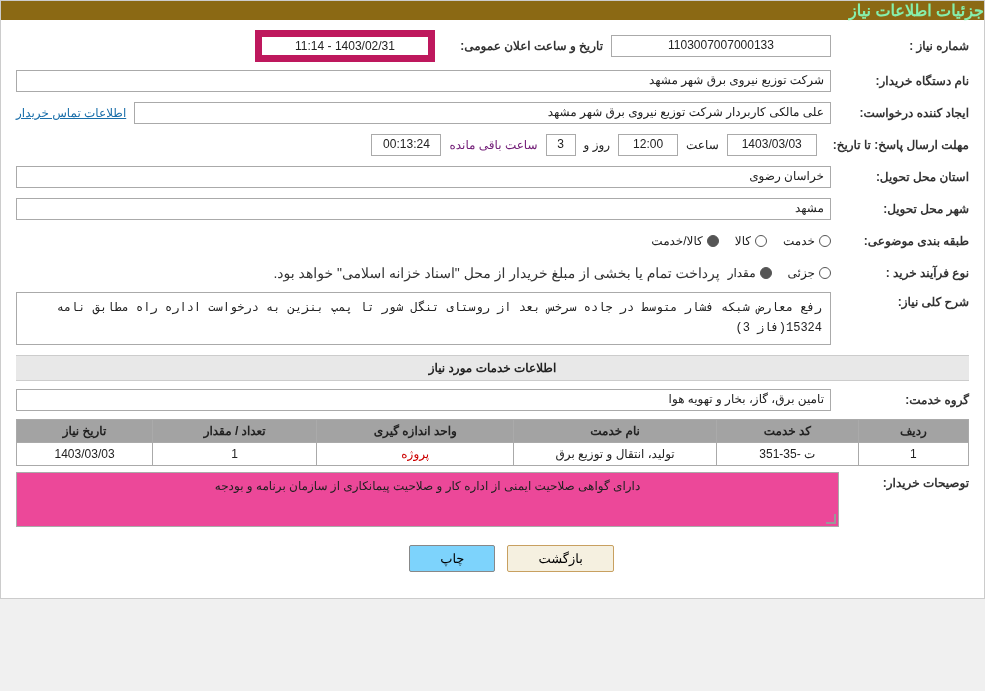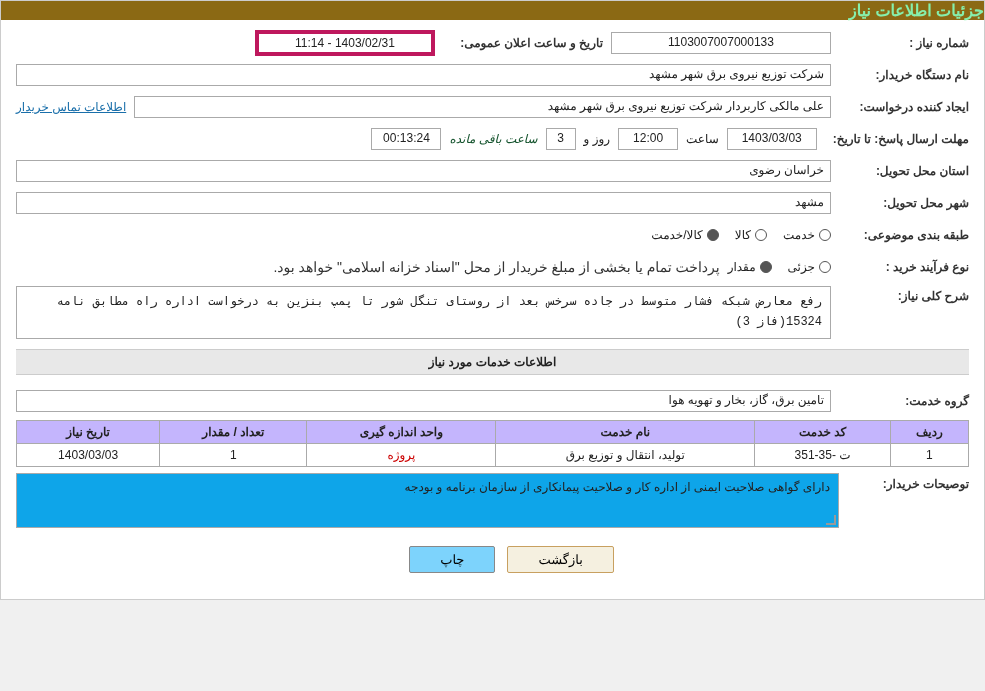--- a/index.html
+++ b/index.html
@@ -46,21 +46,21 @@
       background: #fff;
       padding: 2px 6px;
       min-height: 22px;
       flex: 1;
       text-align: right;
     }
     .section-header {
       background: #e8e8e8;
       font-weight: bold;
       padding: 5px 10px;
-      margin: 10px 0 13px 0;
+      margin: 10px 0 6px 0;
       border-top: 1px solid #ccc;
       border-bottom: 1px solid #ccc;
       text-align: center;
     }
     .info-link {
       color: #1a6faa;
       text-decoration: underline;
       cursor: pointer;
     }
     .radio-group {
@@ -87,23 +87,23 @@
     .process-note {
       color: #333;
       font-size: 14px;
     }
     .table-section {
       width: 100%;
       border-collapse: collapse;
       margin: 6px 0;
     }
     .table-section th {
-      background: #c4b5fd;
-      border: 1px solid #aaa;
-      padding: 4px 6px;
+      background: #a3a3a3;
+      border: 1px solid #aaa;
+      padding: 4px 22px;
       text-align: center;
       font-weight: bold;
     }
     .table-section td {
       border: 1px solid #aaa;
       padding: 4px 6px;
       text-align: center;
     }
     .table-section td.red-text {
       color: #cc0000;
@@ -133,22 +133,21 @@
     .relative { position: relative; }
     .small-box {
       border: 1px solid #aaa;
       padding: 2px 5px;
       min-height: 22px;
       background: #fff;
       text-align: center;
     }
     .remaining-label {
       white-space: nowrap;
-      color: #14532d;
-      font-style: italic;
+      color: #701a75;
     }
     .desc-section {
       display: flex;
       align-items: flex-start;
       margin-bottom: 6px;
     }
     .desc-label {
       min-width: 130px;
       text-align: right;
       padding-left: 8px;
@@ -163,21 +162,21 @@
 <div class="page-wrapper">
 
   <div class="page-header">جزئیات اطلاعات نیاز</div>
 
   <div class="content relative">
 
     <div class="row" style="gap:8px;">
       <span class="label">شماره نیاز :</span>
       <div class="value-box" style="max-width:220px; text-align:center;">1103007007000133</div>
       <span class="label" style="min-width:160px;">تاریخ و ساعت اعلان عمومی:</span>
-      <div class="value-box" style="max-width:180px; text-align:center; border:4px solid #be185d;">1403/02/31 - 11:14</div>
+      <div class="value-box" style="max-width:180px; text-align:center; border:7px solid #be185d;">1403/02/31 - 11:14</div>
     </div>
 
     <div class="row" style="gap:8px;">
       <span class="label">نام دستگاه خریدار:</span>
       <div class="value-box">شرکت توزیع نیروی برق شهر مشهد</div>
     </div>
 
     <div class="row" style="gap:8px;">
       <span class="label">ایجاد کننده درخواست:</span>
       <div class="value-box" style="flex:1;">علی مالکی کاربردار شرکت توزیع نیروی برق شهر مشهد</div>
@@ -268,21 +267,21 @@
           <td>تولید، انتقال و توزیع برق</td>
           <td class="red-text">پروژه</td>
           <td>1</td>
           <td>1403/03/03</td>
         </tr>
       </tbody>
     </table>
 
     <div class="desc-section" style="margin-top:6px;">
       <span class="desc-label">توصیحات خریدار:</span>
-      <div style="flex:1; border:1px solid #aaa; padding:6px 8px; min-height:55px; background:#0ea5e9; text-align:right; direction:rtl; position:relative;">
+      <div style="flex:1; border:1px solid #aaa; padding:6px 8px; min-height:55px; background:#ec4899; text-align:center; direction:rtl; position:relative;">
         <span>دارای گواهی صلاحیت ایمنی از اداره کار و صلاحیت پیمانکاری از سازمان برنامه و بودجه</span>
         <div style="position:absolute; bottom:2px; right:2px; width:10px; height:10px; border-right:2px solid #999; border-bottom:2px solid #999; cursor:se-resize;"></div>
       </div>
     </div>
 
     <div class="footer-buttons">
       <button class="btn btn-back">بازگشت</button>
       <button class="btn btn-print">چاپ</button>
     </div>
 

